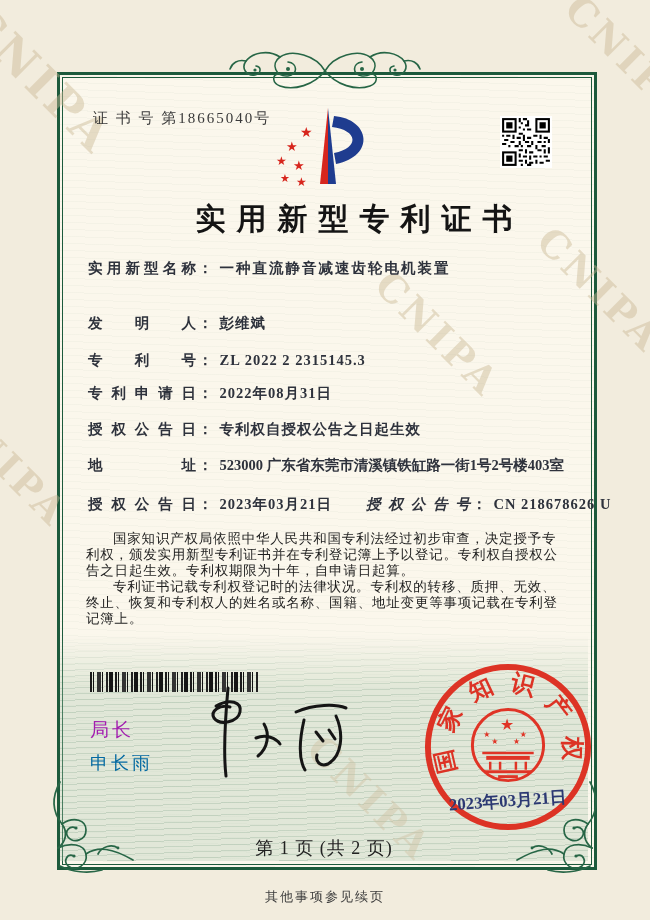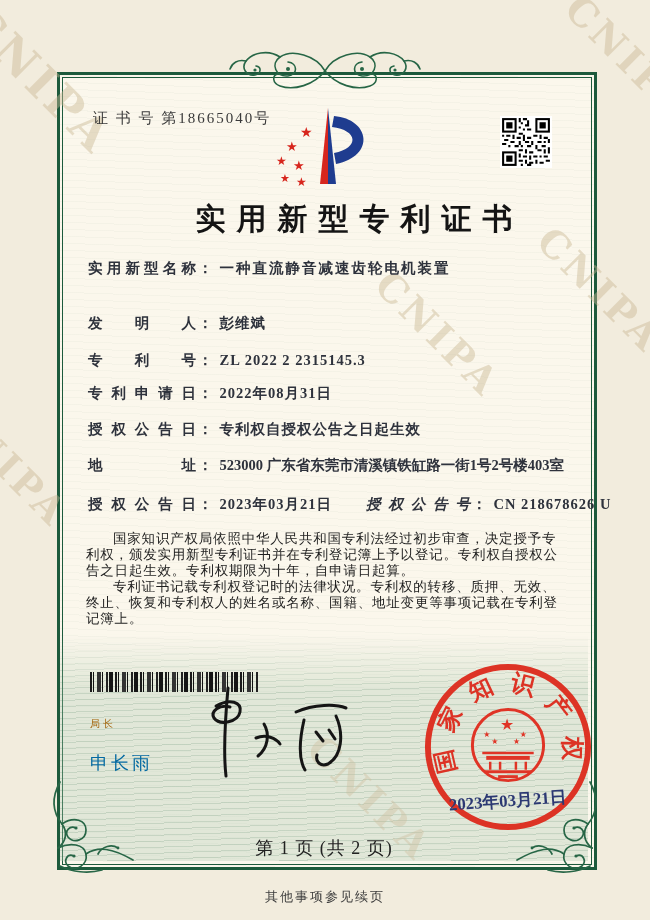--- a/index.html
+++ b/index.html
@@ -51,21 +51,21 @@
   .barcode{
     position:absolute; left:90px; top:672px; width:168px; height:20px;
     background:repeating-linear-gradient(90deg,
       #1b1b1b 0 2px, transparent 2px 3px,
       #111 3px 4px, transparent 4px 7px,
       #333 7px 11px, transparent 11px 12px,
       #111 12px 13px, transparent 13px 16px,
       #222 16px 18px, transparent 18px 19px,
       #151515 19px 23px, transparent 23px 25px);
   }
-  .comm-title{position:absolute; left:90px; top:717px; font-size:10px; letter-spacing:3px; color:#a16207;}
+  .comm-title{position:absolute; left:90px; top:717px; font-size:19px; letter-spacing:3px; color:#a21caf;}
   .comm-name{position:absolute; left:90px; top:751px; font-size:18px; letter-spacing:3px; color:#0369a1;}
   .sig{position:absolute; left:178px; top:676px;}
   .seal{position:absolute; left:421px; top:660px;}
   .pagenum{position:absolute; left:57px; top:836px; width:534px; text-align:center; font-size:18px; letter-spacing:1px; color:#222;}
   .note{position:absolute; left:0; top:888px; width:650px; text-align:center; font-size:13px; letter-spacing:2px; color:#3c3c3c;}
   .lstar{font-family:"DejaVu Sans",sans-serif;}
 </style>
 </head>
 <body>
 

